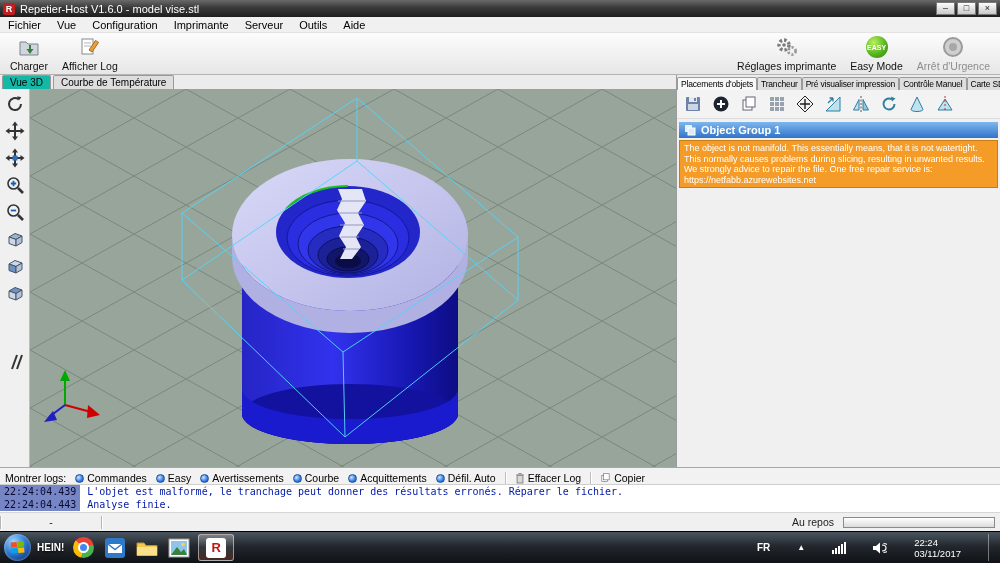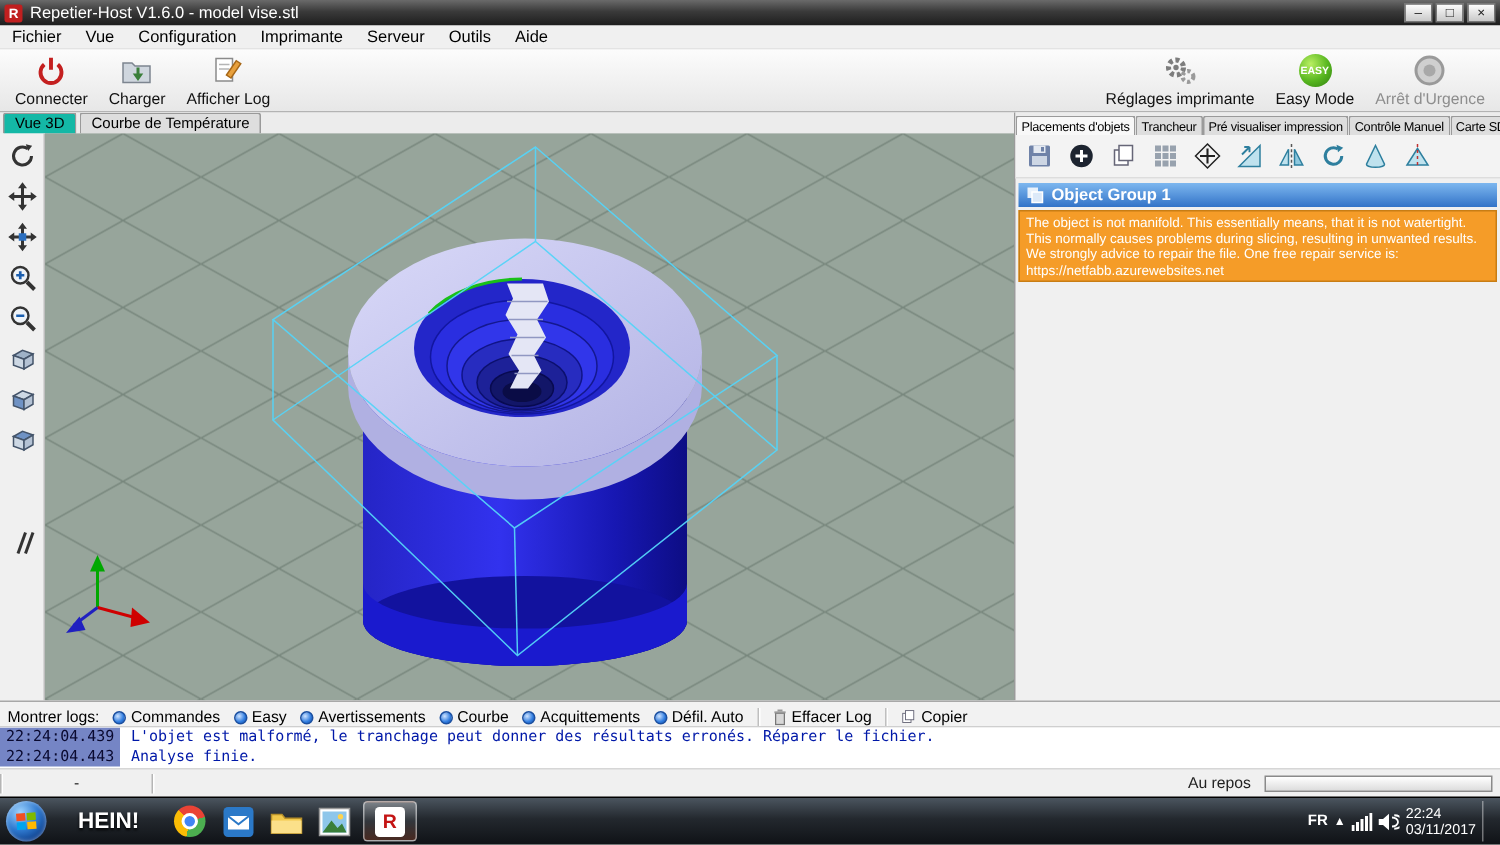--- a/index.html
+++ b/index.html
@@ -97,31 +97,31 @@
   .sb3{flex:1;display:flex;align-items:center;justify-content:flex-end;gap:9px;padding-right:5px}
   .progress{width:152px;height:11px;border:1px solid #8a8a8a;background:linear-gradient(#ffffff,#dcdcdc)}
 
   
   #taskbar{position:absolute;top:531px;left:0;width:1000px;height:32px;display:flex;align-items:center;
     gap:6px;padding:0 4px;border-top:1px solid #000;
     background:linear-gradient(#4b555f,#23282e 45%,#0f1216)}
   .orb{width:27px;height:27px;border-radius:50%;display:flex;align-items:center;justify-content:center;
     background:radial-gradient(circle at 35% 28%,#9fd4ff,#2f7ad0 45%,#0b3a86 80%,#062250);
     box-shadow:inset 0 0 3px rgba(255,255,255,.55)}
-  .gadget{color:#fff;font-size:15px;font-weight:bold;text-shadow:0 1px 2px #000;margin:0 15px}
+  .gadget{color:#fff;font-size:10px;font-weight:bold;text-shadow:0 1px 2px #000;margin:0 0}
   .tk-ico{width:26px;height:26px;display:flex;align-items:center;justify-content:center}
   .chrome{width:21px;height:21px;border-radius:50%;position:relative;
     background:conic-gradient(from -45deg,#ea4335 0 33%,#4caf50 0 66%,#fbbc05 0 100%)}
   .chrome::after{content:"";position:absolute;inset:5px;border-radius:50%;background:#4285f4;border:2px solid #fff}
   .tk-btn-active{width:36px;height:27px;border:1px solid rgba(255,255,255,.5);border-radius:3px;
     display:flex;align-items:center;justify-content:center;
     background:linear-gradient(rgba(255,255,255,.3),rgba(255,255,255,.08) 50%,rgba(200,90,50,.3))}
   .rep{width:20px;height:20px;background:#fff;border-radius:3px;color:#c41414;font-weight:bold;font-size:13px;
     display:flex;align-items:center;justify-content:center}
-  #tray{margin-left:auto;display:flex;align-items:center;gap:4px;color:#fff}
+  #tray{margin-left:auto;display:flex;align-items:center;gap:27px;color:#fff}
   .lang{font-size:10px;font-weight:bold}
   .chev{font-size:8px}
   .clock{display:flex;flex-direction:column;font-size:9.5px;line-height:11px}
   .show-desktop{width:8px;height:27px;border-left:1px solid rgba(255,255,255,.4)}
 </style>
 </head>
 <body>
 
 <div id="window">
 
@@ -137,29 +137,20 @@
     <span class="menu-item">Fichier</span>
     <span class="menu-item">Vue</span>
     <span class="menu-item">Configuration</span>
     <span class="menu-item">Imprimante</span>
     <span class="menu-item">Serveur</span>
     <span class="menu-item">Outils</span>
     <span class="menu-item">Aide</span>
   </div>
 
   <div id="toolbar">
-    <div class="tbtn">
-      <span class="ticon">
-        <svg width="22" height="22" viewBox="0 0 22 22">
-            <path d="M6.5,7 a7,7 0 1 0 9,0" stroke="#c42020" stroke-width="2.6" fill="none"></path>
-            <line x1="11" y1="2.5" x2="11" y2="10.5" stroke="#c42020" stroke-width="2.6"></line>
-          </svg>
-      </span>
-      <span>Connecter</span>
-    </div>
     <div class="tbtn">
       <span class="ticon">
         <svg width="22" height="22" viewBox="0 0 22 22">
             <path d="M2,6 h6 l2,2 h10 v11 h-18 Z" fill="#cfd6de" stroke="#7d8590"></path>
             <path d="M11,9 v4 h-2.5 l3.5,5 3.5,-5 h-2.5 v-4 Z" fill="#3a7f3a"></path>
           </svg>
       </span>
       <span>Charger</span>
     </div>
     <div class="tbtn">

